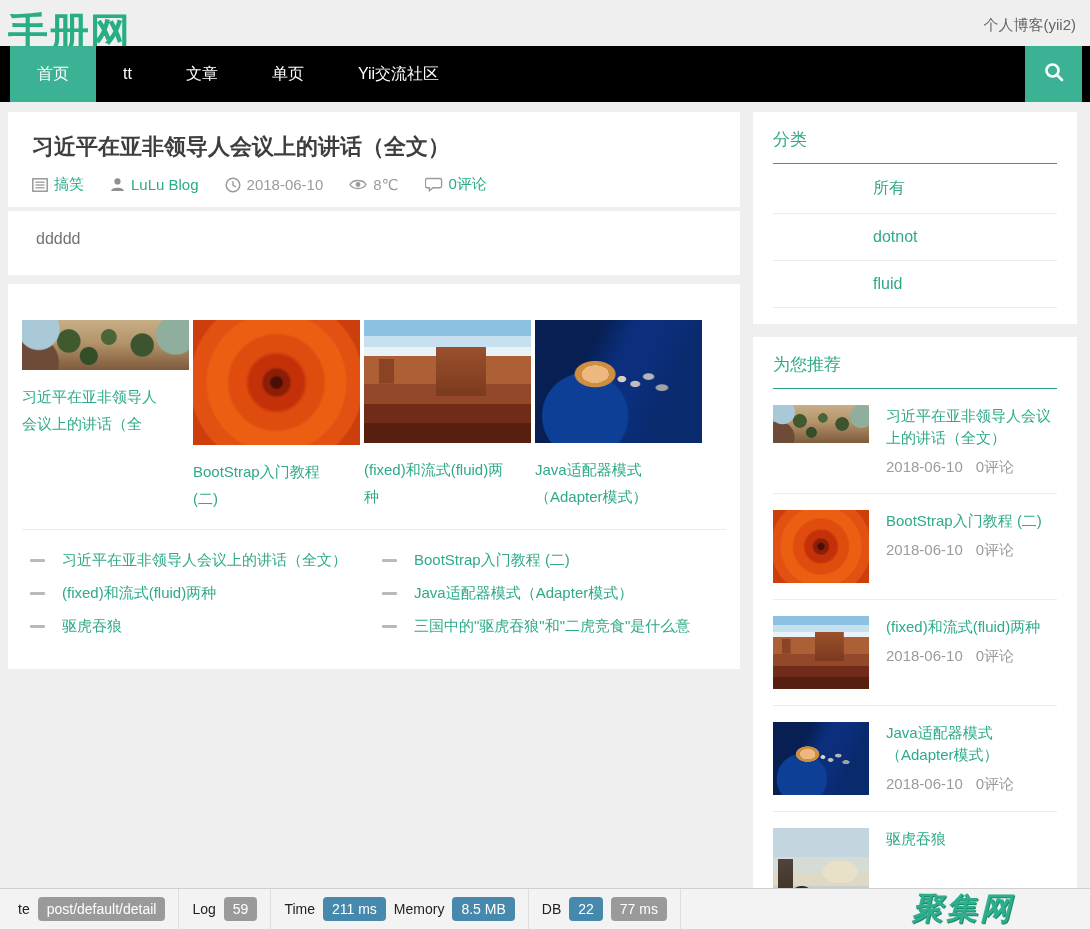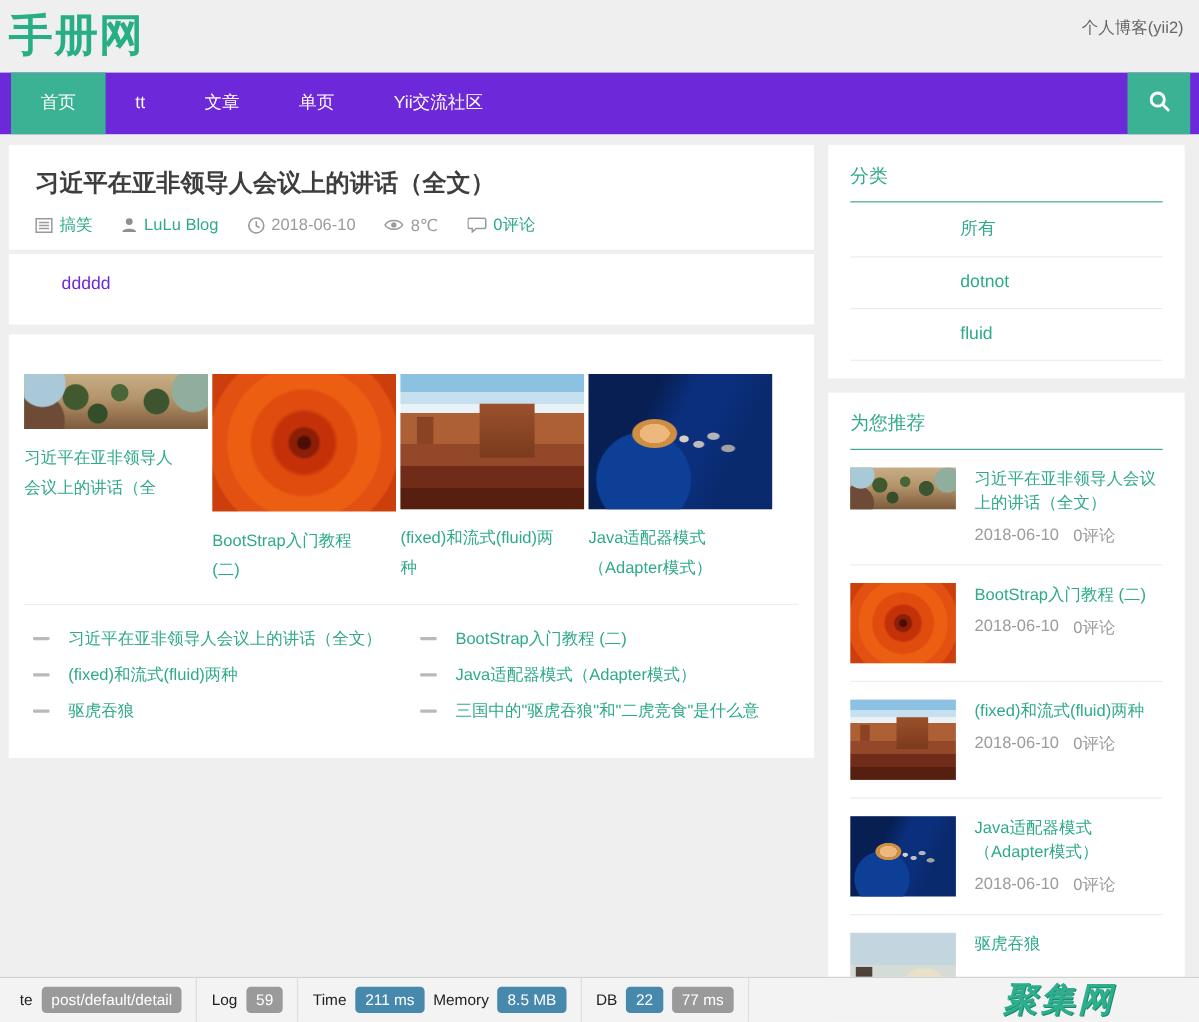--- a/index.html
+++ b/index.html
@@ -5,42 +5,42 @@
   * { box-sizing: border-box; margin: 0; padding: 0; }
   html,body { width:1090px; height:929px; }
   body {
     font-family: "Liberation Sans", "DejaVu Sans", sans-serif;
     background:#efefef;
     position:relative;
     overflow:hidden;
     color:#444;
   }
   
-  .header { height:66px; display:flex; justify-content:space-between; align-items:flex-start; padding:6px 14px 0 8px;text-align:right; }
+  .header { height:46px; display:flex; justify-content:space-between; align-items:flex-start; padding:6px 14px 0 8px;text-align:right; }
   .logo { font-size:40px; font-weight:bold; color:#27ae85; line-height:52px; letter-spacing:1px; }
   .tagline { font-size:15px; color:#666; margin-top:10px; }
   
-  .nav { height:56px; background:#6d28d9; position:relative; display:flex; padding-left:10px; }
+  .nav { height:56px; background:#000000; position:relative; display:flex; padding-left:10px; }
   .nav-item { line-height:56px; padding:0 27px; color:#fff; font-size:16px; cursor:pointer; }
   .nav-item.active { background:#3cb294; }
   .search-btn { position:absolute; right:8px; top:0; width:57px; height:56px; background:#3cb294; display:flex; align-items:center; justify-content:center; cursor:pointer; }
   
   .layout { display:flex; padding:10px 8px 0 8px; gap:13px; align-items:flex-start; }
   .main-col { width:732px; flex:none; }
   .side-col { width:324px; flex:none; }
   .box { background:#fff; }
   
   .article-head { padding:20px 24px 13px 24px; margin-bottom:4px; }
   .article-title { font-size:22px; font-weight:bold; color:#3e3e3e; margin-bottom:13px; }
   .meta { display:flex; align-items:center; gap:26px; font-size:15px; }
   .meta-item { display:flex; align-items:center; gap:6px; }
   .meta-item svg { display:block; }
   .green { color:#2ea98a; }
   .gray { color:#9b9b9b; }
-  .article-content { padding:19px 24px 27px 48px; font-size:16px; color:#6d28d9; margin-bottom:9px; }
+  .article-content { padding:19px 24px 27px 28px; font-size:16px; color:#737373; margin-bottom:9px; }
   
   .related-box { padding:22px 14px 26px 14px; }
   .grid { display:flex; gap:4px; align-items:flex-start;margin-top:14px; }
   .grid-cell { width:167px; flex:none; }
   .thumb { width:167px; display:block; cursor:pointer; }
   .grid-caption { font-size:15px; line-height:27px; color:#2ea98a; margin-top:13px; width:148px; cursor:pointer; }
   .grid-divider { border-top:1px solid #ededed; margin-top:17px; }
   .link-list { display:flex; flex-wrap:wrap; padding-top:14px; }
   .link-row { width:50%; display:flex; align-items:center; gap:17px; height:33px; font-size:15px; padding-left:8px; }
   .dash { width:15px; height:3px; background:#b9b9b9; border-radius:1px; flex:none; }

